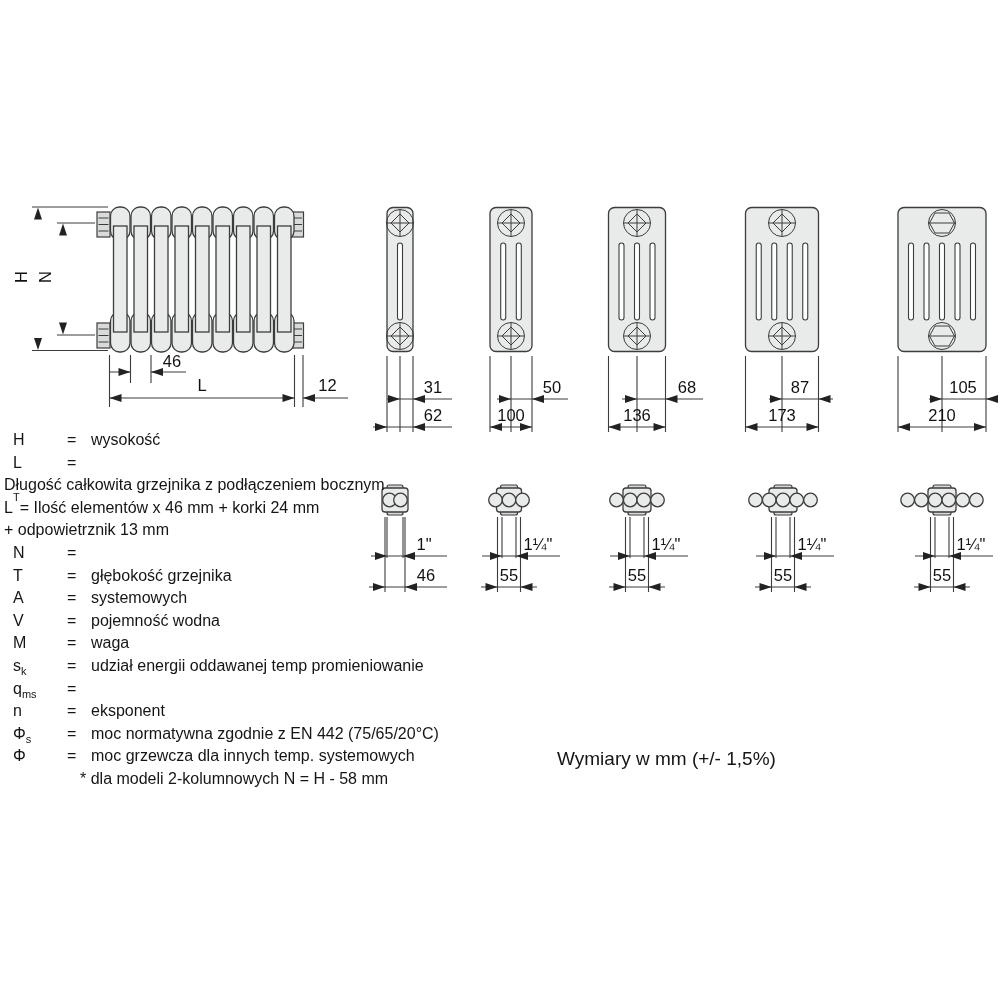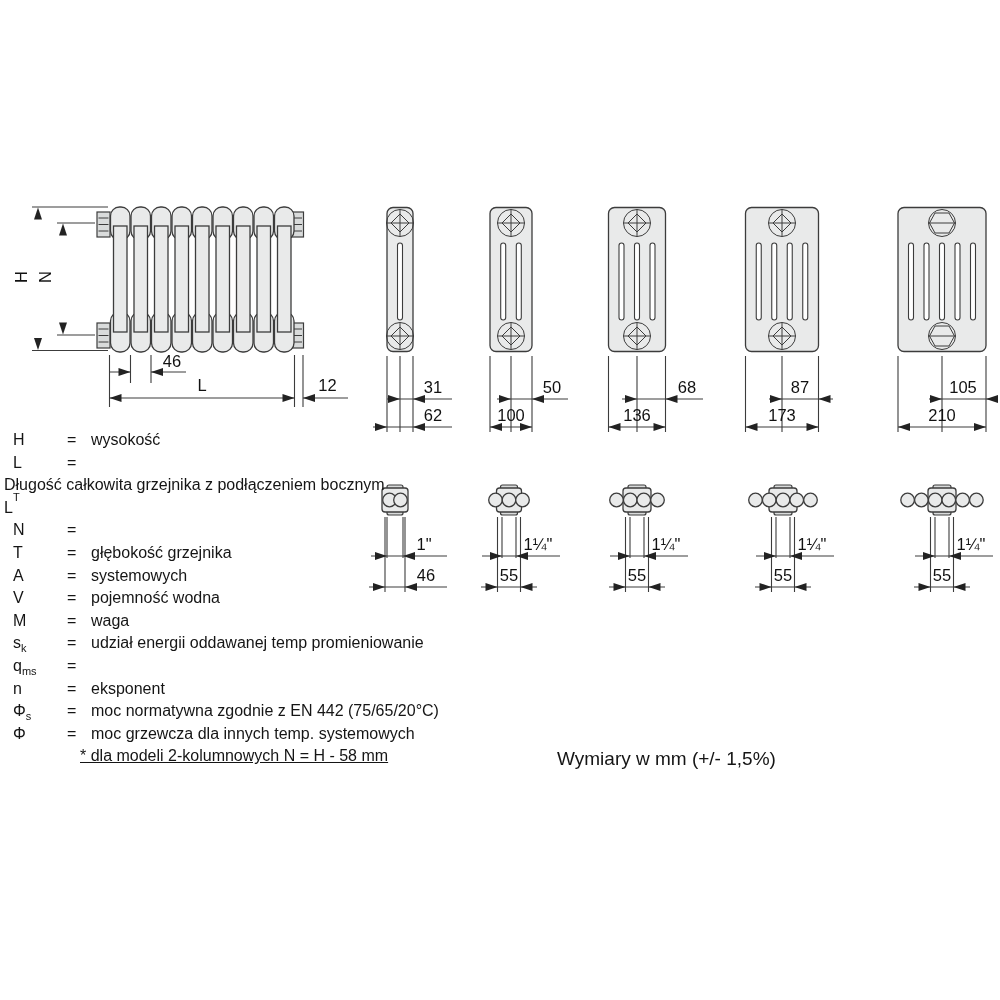--- a/index.html
+++ b/index.html
@@ -12,21 +12,21 @@
   svg .ln{stroke:#3c3c3c;stroke-width:1.1;fill:none;}
   svg .thin{stroke:#3c3c3c;stroke-width:1;fill:none;}
   svg .arr{fill:#222;stroke:none;}
   svg text{font-family:"Liberation Sans",sans-serif;font-size:16.5px;fill:#111;}
   svg text.dimtxt{text-anchor:middle;}
   #legend{position:absolute;left:4px;top:429px;width:585px;line-height:22.6px;font-size:16px;}
   .lrow{height:22.6px;white-space:nowrap;display:flex;}
   .lrow .sym{width:54px;padding-left:9px;flex:none;}
   .lrow .eq{width:24px;flex:none;}
   .lrow sub{font-size:11px;line-height:0;}
-  .indent{padding-left:76px;text-decoration:underline;}
+  .indent{padding-left:76px;}
   #dimnote{position:absolute;left:557px;top:748px;font-size:19px;white-space:nowrap;}
 </style>
 </head>
 <body>
 
 <div id="stage">
 
 <svg id="drawing" width="1000" height="1000" viewBox="0 0 1000 1000">
   <defs>
     <path id="aR" d="M0,0 L-12,-4 L-12,4 Z"></path>
@@ -294,20 +294,24 @@
   <div class="lrow">
     <span class="sym"><span>L</span><sub></sub></span>
     <span class="eq">=</span>
   </div>
   <div class="lrow">
     <span>Długość całkowita grzejnika z podłączeniem bocznym</span>
   </div>
   <div class="lrow">
     <span>L</span>
         <sub>T</sub>
+        <span> = Ilość elementów x 46 mm + korki 24 mm</span>
+  </div>
+  <div class="lrow">
+    <span>+ odpowietrznik 13 mm</span>
   </div>
   <div class="lrow">
     <span class="sym"><span>N</span><sub></sub></span>
     <span class="eq">=</span>
   </div>
   <div class="lrow">
     <span class="sym"><span>T</span><sub></sub></span>
     <span class="eq">=</span>
     <span class="desc">głębokość grzejnika</span>
   </div>

